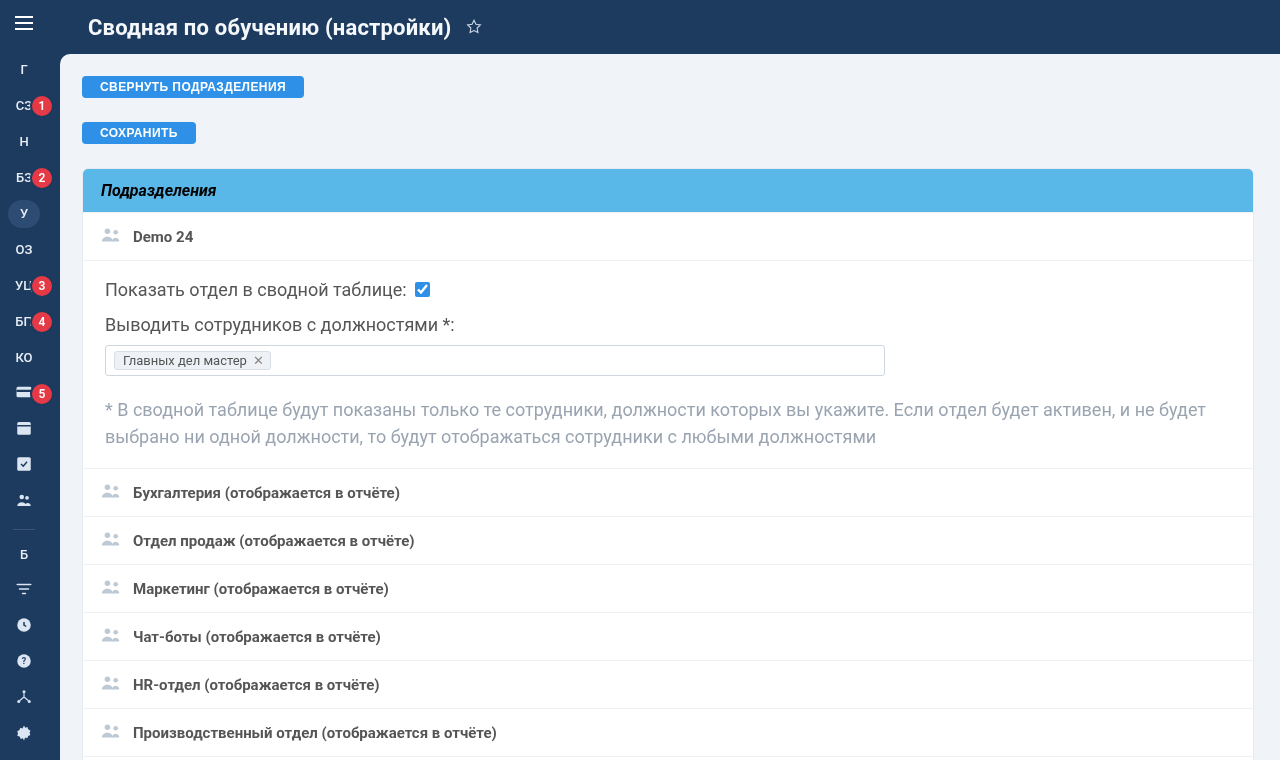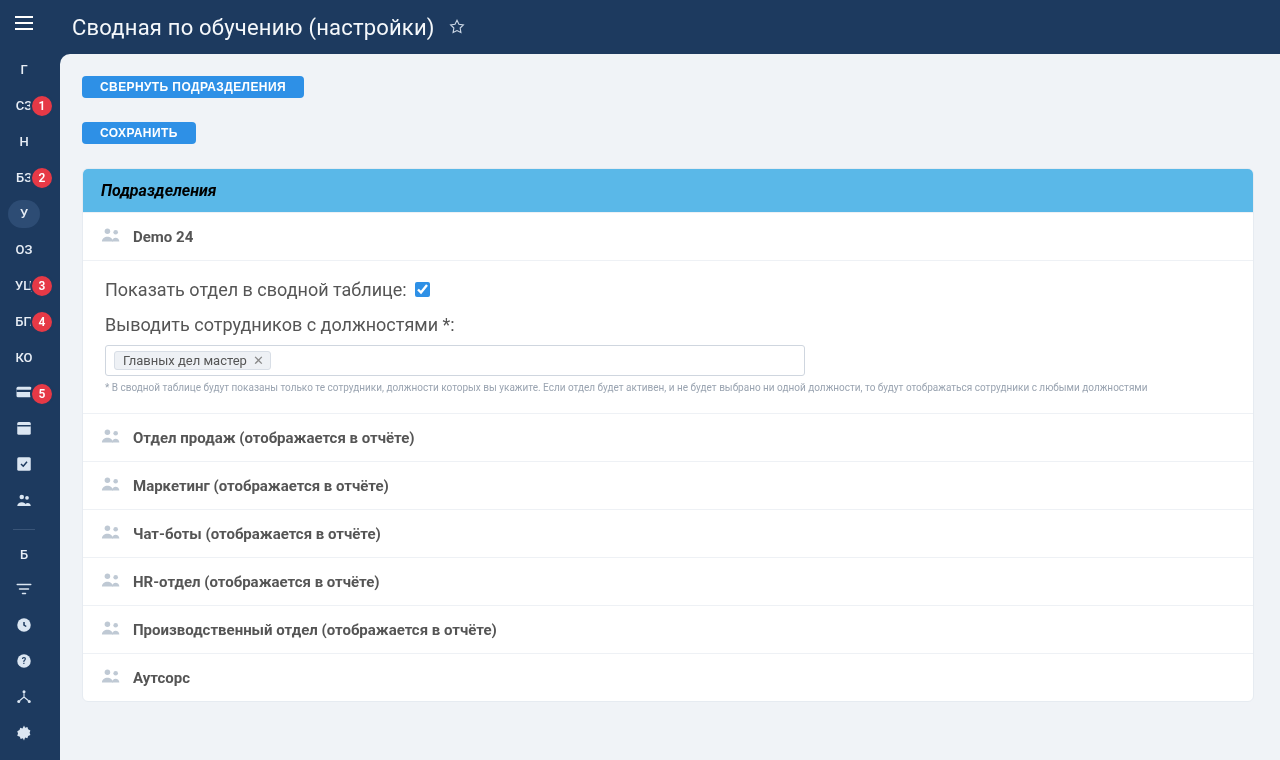--- a/index.html
+++ b/index.html
@@ -60,21 +60,21 @@
     background: #1d3a5f;
     min-width: 0;
   }
   .header {
     height: 54px;
     padding: 0 24px;
     display: flex; align-items: center; gap: 12px;
     color: #f5f8fb;
   }
   .page-title {
-    font-size: 22px; font-weight: 400; letter-spacing: 0.2px;
+    font-size: 22px; font-weight: 700; letter-spacing: 0.2px; margin-left: 16px;
   }
   .star {
     width: 20px; height: 20px;
     display: inline-flex; align-items: center; justify-content: center;
     cursor: pointer;
   }
   .star svg { width: 18px; height: 18px; fill: none; stroke: #cbd7e6; stroke-width: 1.5; }
   
   .content-outer {
     flex: 1;
@@ -128,36 +128,36 @@
   }
   .field-row { margin-bottom: 14px; display: flex; align-items: center; gap: 8px; }
   .field-row label { font-size: 18px; color: #555; }
   .field-row input[type=checkbox] { width: 15px; height: 15px; accent-color: #2e90e6; }
   
   .tag-input {
     border: 1px solid #cfd6df;
     border-radius: 3px;
     padding: 5px 8px;
     display: inline-flex; flex-wrap: wrap; gap: 4px;
-    width: 700px; min-height: 30px;
+    width: 780px; min-height: 30px;
     background: #fff;
     cursor: text;
   }
   .tag {
     background: #eef1f5;
     border: 1px solid #d8dee6;
     border-radius: 3px;
     padding: 1px 4px 1px 8px;
     font-size: 13px; color: #555;
     display: inline-flex; align-items: center; gap: 4px;
   }
   .tag .x { cursor: pointer; color: #888; font-size: 13px; padding: 0 2px; }
   
   .helper {
-    font-size: 10px; color: #9aa4b1; line-height: 1.5; margin-top: 4px;
+    font-size: 18px; color: #9aa4b1; line-height: 1.5; margin-top: 20px;
   }
 </style>
 </head>
 <body>
 
 <nav class="sidebar">
   <div class="hamburger">
     <span></span>
       <span></span>
       <span></span>
@@ -308,20 +308,29 @@
         <div class="helper">* В сводной таблице будут показаны только те сотрудники, должности которых вы укажите. Если отдел будет активен, и не будет выбрано ни одной должности, то будут отображаться сотрудники с любыми должностями</div>
       </div>
 
       <div class="dept-row">
         <span class="dept-icon"><svg viewBox="0 0 24 16">
               <circle cx="7" cy="4" r="3"></circle>
               <circle cx="16" cy="5" r="2.5"></circle>
               <path d="M1 15c0-3 3-5 6-5s6 2 6 5"></path>
               <path d="M12 15c0-2.5 2-4 4-4s4 1.5 4 4"></path>
             </svg></span>
+        <span class="dept-label">Бухгалтерия (отображается в отчёте)</span>
+      </div>
+      <div class="dept-row">
+        <span class="dept-icon"><svg viewBox="0 0 24 16">
+              <circle cx="7" cy="4" r="3"></circle>
+              <circle cx="16" cy="5" r="2.5"></circle>
+              <path d="M1 15c0-3 3-5 6-5s6 2 6 5"></path>
+              <path d="M12 15c0-2.5 2-4 4-4s4 1.5 4 4"></path>
+            </svg></span>
         <span class="dept-label">Отдел продаж (отображается в отчёте)</span>
       </div>
       <div class="dept-row">
         <span class="dept-icon"><svg viewBox="0 0 24 16">
               <circle cx="7" cy="4" r="3"></circle>
               <circle cx="16" cy="5" r="2.5"></circle>
               <path d="M1 15c0-3 3-5 6-5s6 2 6 5"></path>
               <path d="M12 15c0-2.5 2-4 4-4s4 1.5 4 4"></path>
             </svg></span>
         <span class="dept-label">Маркетинг (отображается в отчёте)</span>

